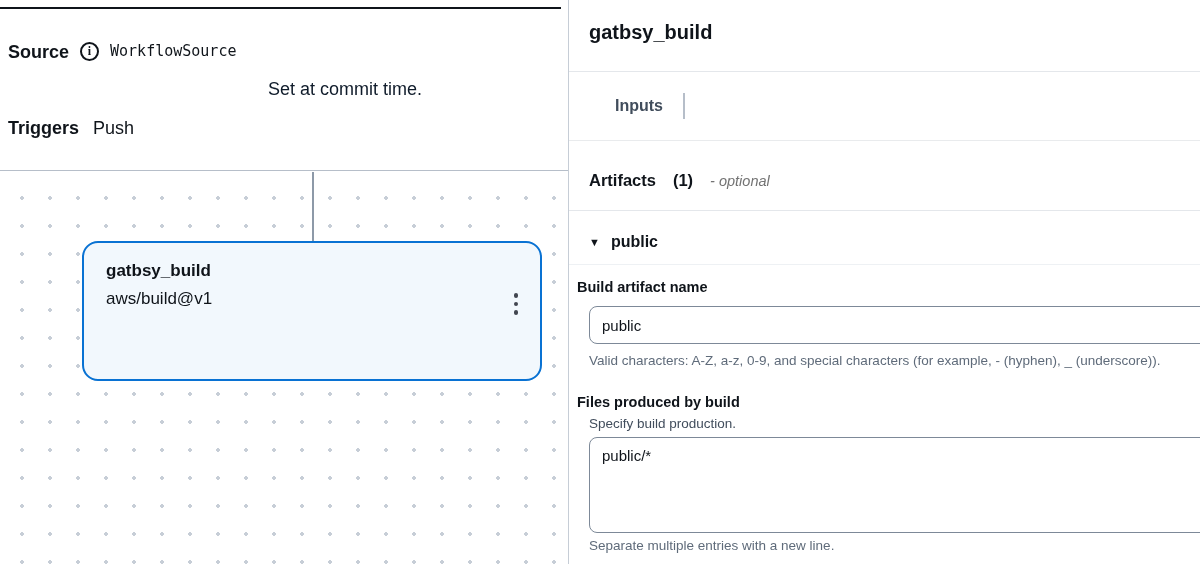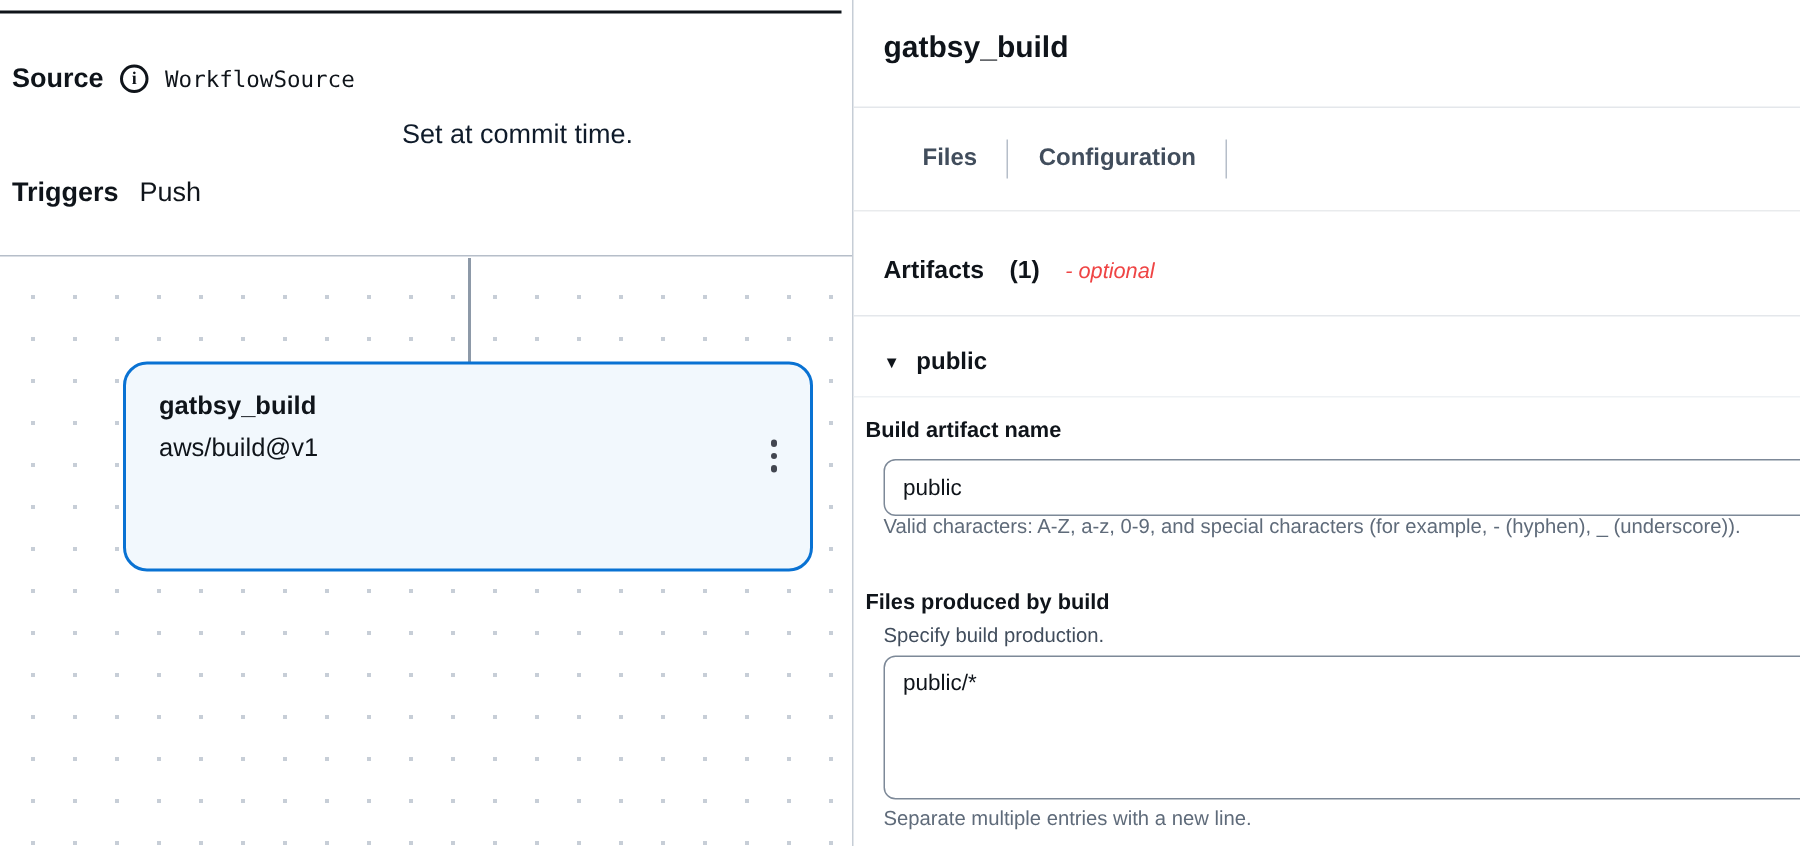--- a/index.html
+++ b/index.html
@@ -19,21 +19,21 @@
   .top-rule {
     position: absolute; left: 0; top: 7px; width: 561px; height: 2px;
     background: #0f141a;
   }
   .wf-header {
     position: absolute; left: 0; top: 0; width: 100%; height: 171px;
     background: #fff; border-bottom: 1px solid #b6bec9;
   }
   .src-row {
     position: absolute; left: 8px; top: 42px;
-    display: flex; align-items: center; gap: 11px; white-space: nowrap;
+    display: flex; gap: 11px; white-space: nowrap;
   }
   .src-label { font-weight: 700; font-size: 18px; }
   .info-icon {
     width: 19px; height: 19px; border: 2px solid #0f141a; border-radius: 50%;
     display: inline-flex; align-items: center; justify-content: center;
     font-family: "Liberation Serif", serif; font-weight: 700; font-size: 12px;
     flex: 0 0 auto;
   }
   .info-icon::before { content: "i"; }
   .src-name { font-family: "DejaVu Sans Mono", monospace; font-size: 15px; }
@@ -96,21 +96,21 @@
   .tab.active::after {
     content: ""; position: absolute; left: 8px; right: 8px; bottom: -1px;
     height: 4px; background: #0972d3; border-radius: 2px;
   }
 
   .artifacts-h {
     position: absolute; left: 20px; top: 171px;
     display: flex; align-items: baseline; gap: 17px; white-space: nowrap;
   }
   .art-label, .art-count { font-size: 16.5px; font-weight: 700; }
-  .art-opt { font-size: 14.5px; font-style: italic; color: #ef4444; text-align: center; }
+  .art-opt { font-size: 14.5px; font-style: italic; color: #737373; text-align: center; }
 
   .expander {
     position: absolute; left: 20px; top: 233px;
     display: flex; align-items: center; gap: 11px; cursor: pointer;
   }
   .caret-icon { font-size: 11px; color: #0f141a; line-height: 1; }
   .caret-icon::before { content: "\25BC"; }
   .expander-label { font-size: 16px; font-weight: 700; }
 
   .field-label { position: absolute; left: 8px; font-size: 14.5px; font-weight: 700; }
@@ -124,21 +124,21 @@
     font-size: 15px; font-family: "Liberation Sans", sans-serif; color: #0f141a;
     background: #fff; outline: none;
   }
   .text-area {
     position: absolute; left: 20px; top: 437px; width: 640px; height: 96px;
     border: 1px solid #7d8998; border-radius: 8px; padding: 9px 12px;
     font-size: 15px; font-family: "Liberation Sans", sans-serif; color: #0f141a;
     background: #fff; outline: none; resize: none;
   }
   .constraint { position: absolute; left: 20px; font-size: 13.5px; color: #5f6b7a; white-space: nowrap; }
-  .con-artifact { top: 343px; }
+  .con-artifact { top: 353px; }
   .con-files { top: 538px; }
 </style>
 </head>
 <body>
 
 <div class="left">
   <div class="wf-header">
     <div class="top-rule"></div>
 
     <div class="src-row">
@@ -167,23 +167,22 @@
       </div>
     </div>
   </div>
 </div>
 
 <div class="panel">
   <div class="panel-title">gatbsy_build</div>
   <div class="hdiv div-title"></div>
 
   <div class="tabs">
-    <div class="tab">Files</div>
+    <div class="tab">Inputs</div>
     <div class="tab-sep"></div>
-    <div class="tab">Configuration</div>
     <div class="tab-sep"></div>
   </div>
 
   <div class="artifacts-h">
     <span class="art-label">Artifacts</span>
     <span class="art-count">(1)</span>
     <span class="art-opt">- optional</span>
   </div>
   <div class="hdiv div-artifacts"></div>
 

